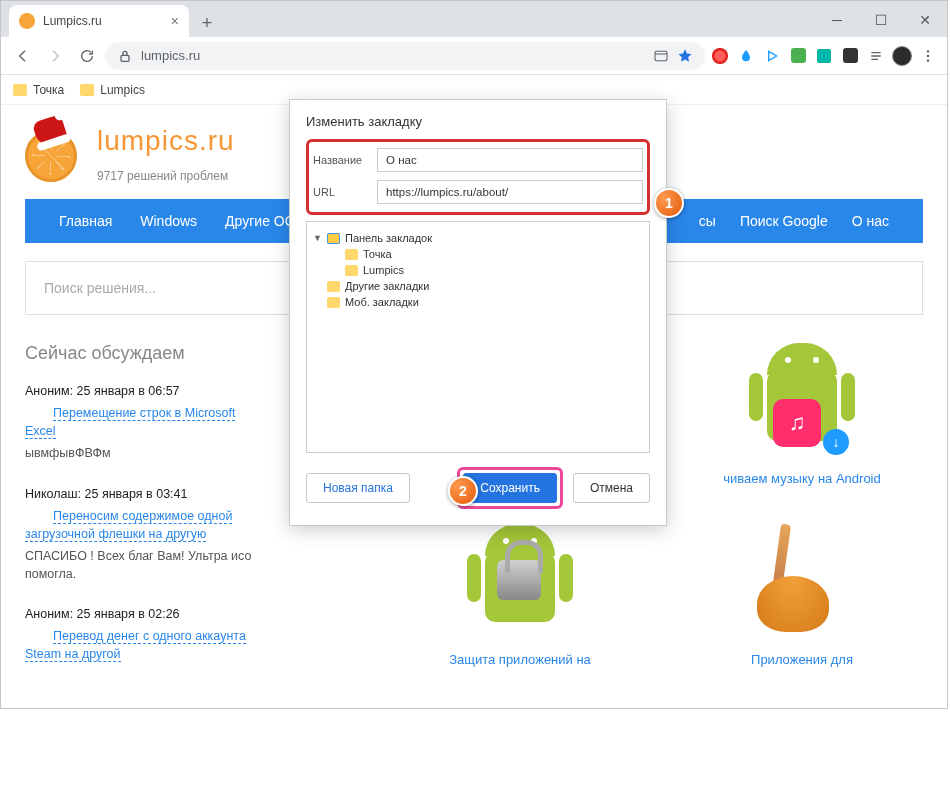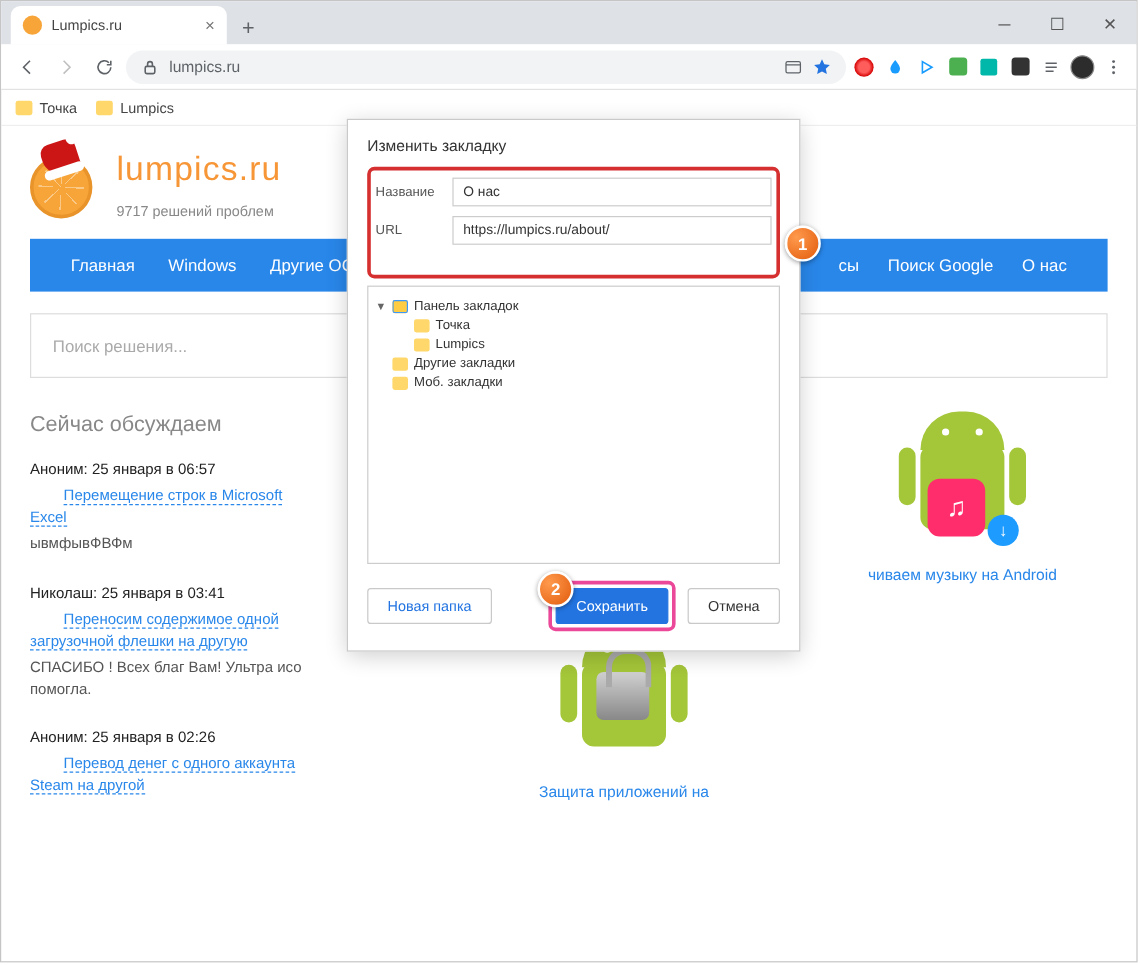--- a/index.html
+++ b/index.html
@@ -1,18 +1,18 @@
 <!DOCTYPE html>
 <html><head>
 <meta charset="utf-8">
 <style>
 * { margin: 0; padding: 0; box-sizing: border-box; font-family: Arial, sans-serif; }
 body { background: #fff; width: 950px; height: 804px; overflow: hidden; position: relative; }
 
-.window { border: 1px solid #c5c5c5; width: 948px; height: 802px; position: relative; background: #fff; }
+.window { border: 1px solid #c5c5c5; width: 948px; height: 709px; position: relative; background: #fff; }
 
 .titlebar { height: 36px; display: flex; align-items: flex-end; background: #dee1e6; }
 .tab { background: #fff; border-radius: 8px 8px 0 0; height: 32px; margin-left: 8px; display: flex; align-items: center; padding: 0 10px; min-width: 180px; gap: 8px; font-size: 12px; color: #444; }
 .tab .fav { width: 16px; height: 16px; background: #f7a539; border-radius: 50%; }
 .newtab { width: 28px; height: 28px; display: flex; align-items: center; justify-content: center; color: #5f6368; font-size: 18px; margin-left: 4px; }
 .winbtns { margin-left: auto; display: flex; }
 .winbtn { width: 44px; height: 34px; display: flex; align-items: center; justify-content: center; color: #555; font-size: 14px; }
 
 .toolbar { height: 38px; display: flex; align-items: center; padding: 0 8px; gap: 4px; border-bottom: 1px solid #e2e2e2; background:#fff; }
 .navbtn { width: 28px; height: 28px; display: flex; align-items: center; justify-content: center; color: #5f6368; border-radius: 50%; }
@@ -266,33 +266,40 @@
         <div class="card">
           <div class="img">
               <div class="android-head"></div>
               <div class="android-body"></div>
               <div class="android-arm l"></div>
               <div class="android-arm r"></div>
               <div class="lock"></div>
             </div>
           <div class="cap">Защита приложений на</div>
         </div>
+        <div class="card">
+          <div class="img">
+              <div class="broom"></div>
+              <div class="broom-h"></div>
+            </div>
+          <div class="cap">Приложения для</div>
+        </div>
       </div>
     </div>
   </div>
 
   <div class="dialog">
     <div class="dlg-title">Изменить закладку</div>
 
     <div class="redbox1">
       <div class="fld">
         <label>Название</label>
         <input type="text" value="О нас" style="">
       </div>
-      <div class="fld" style="margin-bottom:17px">
+      <div class="fld" style="margin-bottom:0">
         <label>URL</label>
         <input type="text" value="https://lumpics.ru/about/" style="">
       </div>
     </div>
     <div class="mark mark1">1</div>
 
     <div class="tree">
       <ul>
         <li>
             <span class="tri">▼</span>

